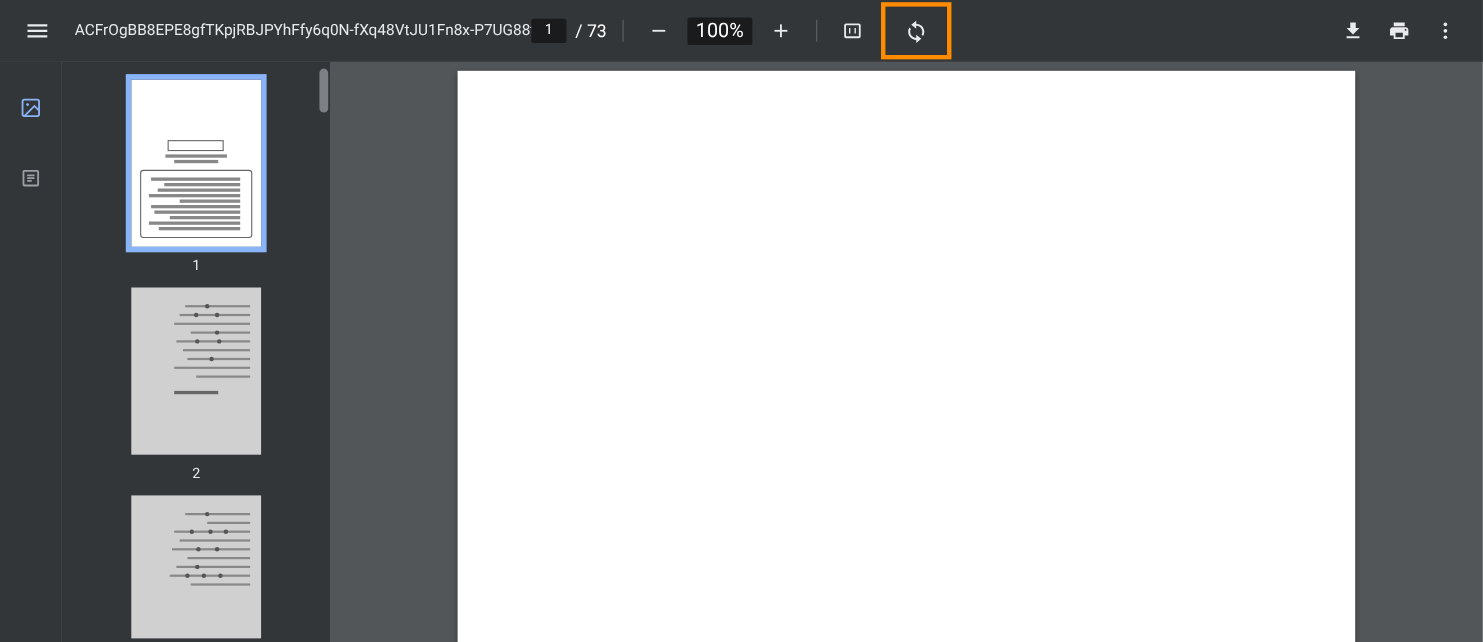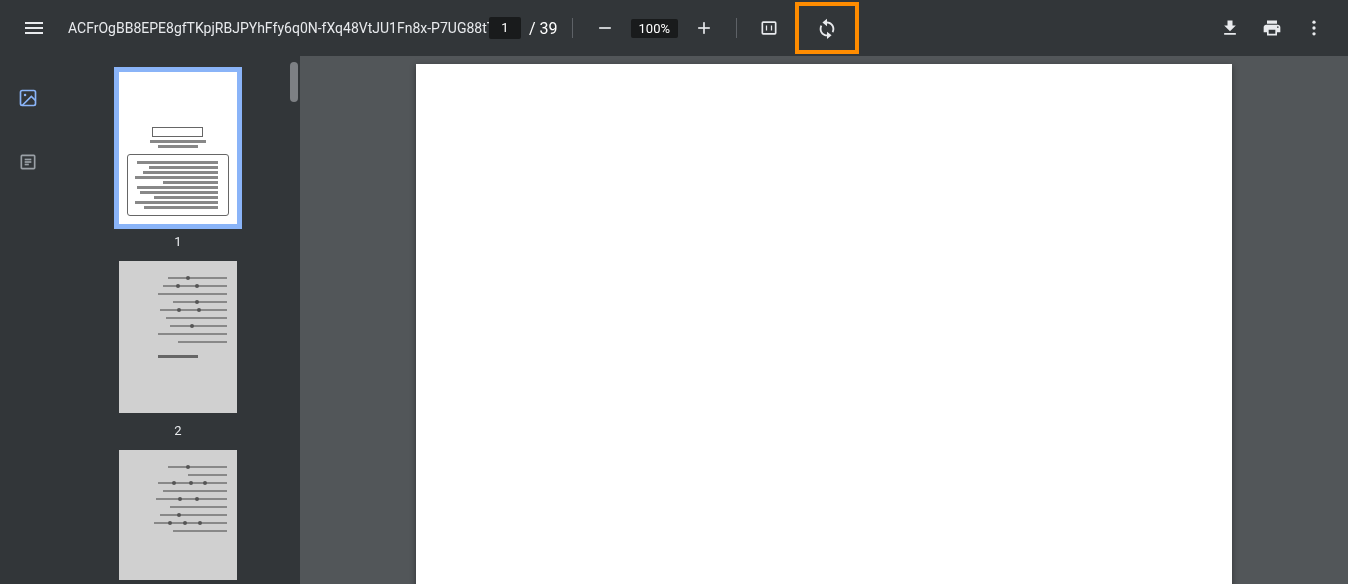--- a/index.html
+++ b/index.html
@@ -63,21 +63,21 @@
       align-items: center;
       justify-content: center;
       border-radius: 50%;
       cursor: pointer;
       color: #e8eaed;
     }
     .zoom-level {
       background: #191b1c;
       padding: 2px 8px;
       border-radius: 2px;
-      font-size: 13px;
+      font-size: 18px;
     }
     .rotate-highlight {
       border: 4px solid #ff8c00;
       width: 64px;
       height: 52px;
       display: flex;
       align-items: center;
       justify-content: center;
       background: #323639;
       margin-left: 0px;
@@ -219,21 +219,21 @@
     <div class="icon-btn hamburger">
       <svg viewBox="0 0 24 24" fill="#e8eaed">
           <path d="M3 6h18v2H3zM3 11h18v2H3zM3 16h18v2H3z"></path>
         </svg>
     </div>
     <div class="filename">ACFrOgBB8EPE8gfTKpjRBJPYhFfy6q0N-fXq48VtJU1Fn8x-P7UG88tTX…</div>
   </div>
 
   <div class="toolbar-center">
     <div class="page-box">1</div>
-    <span><span>/</span> <span>39</span></span>
+    <span><span>/</span> <span>73</span></span>
     <div class="divider"></div>
     <div class="icon-btn">
       <svg width="20" height="20" viewBox="0 0 24 24" fill="#e8eaed">
           <rect x="5" y="11" width="14" height="2"></rect>
         </svg>
     </div>
     <div class="zoom-level">100%</div>
     <div class="icon-btn">
       <svg width="20" height="20" viewBox="0 0 24 24" fill="#e8eaed">
           <rect x="5" y="11" width="14" height="2"></rect>

